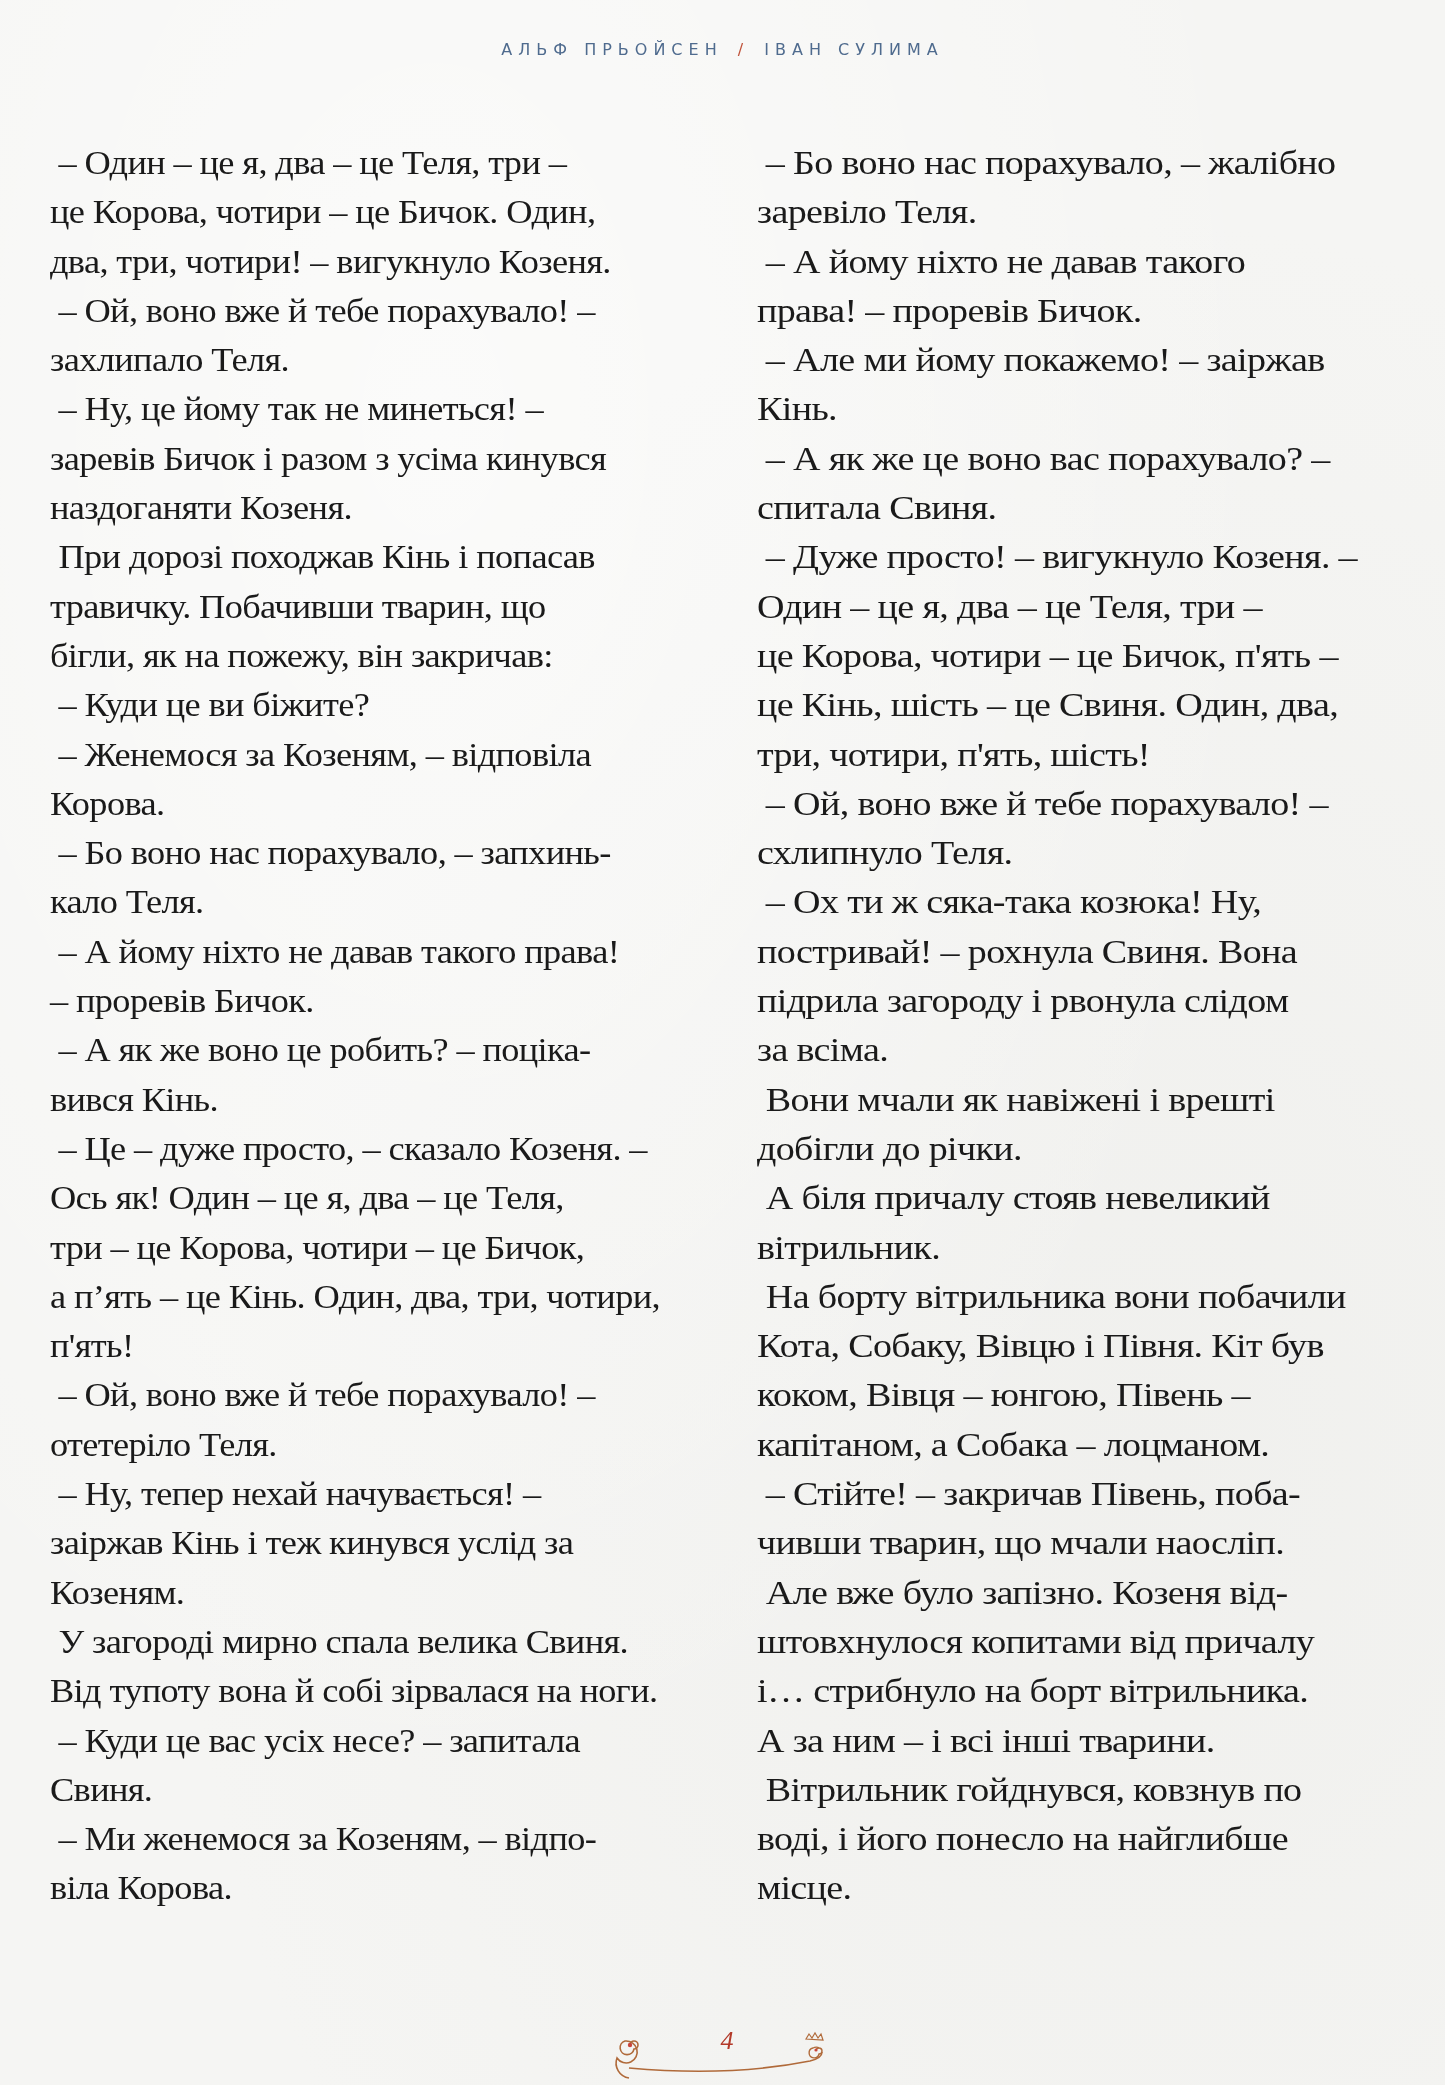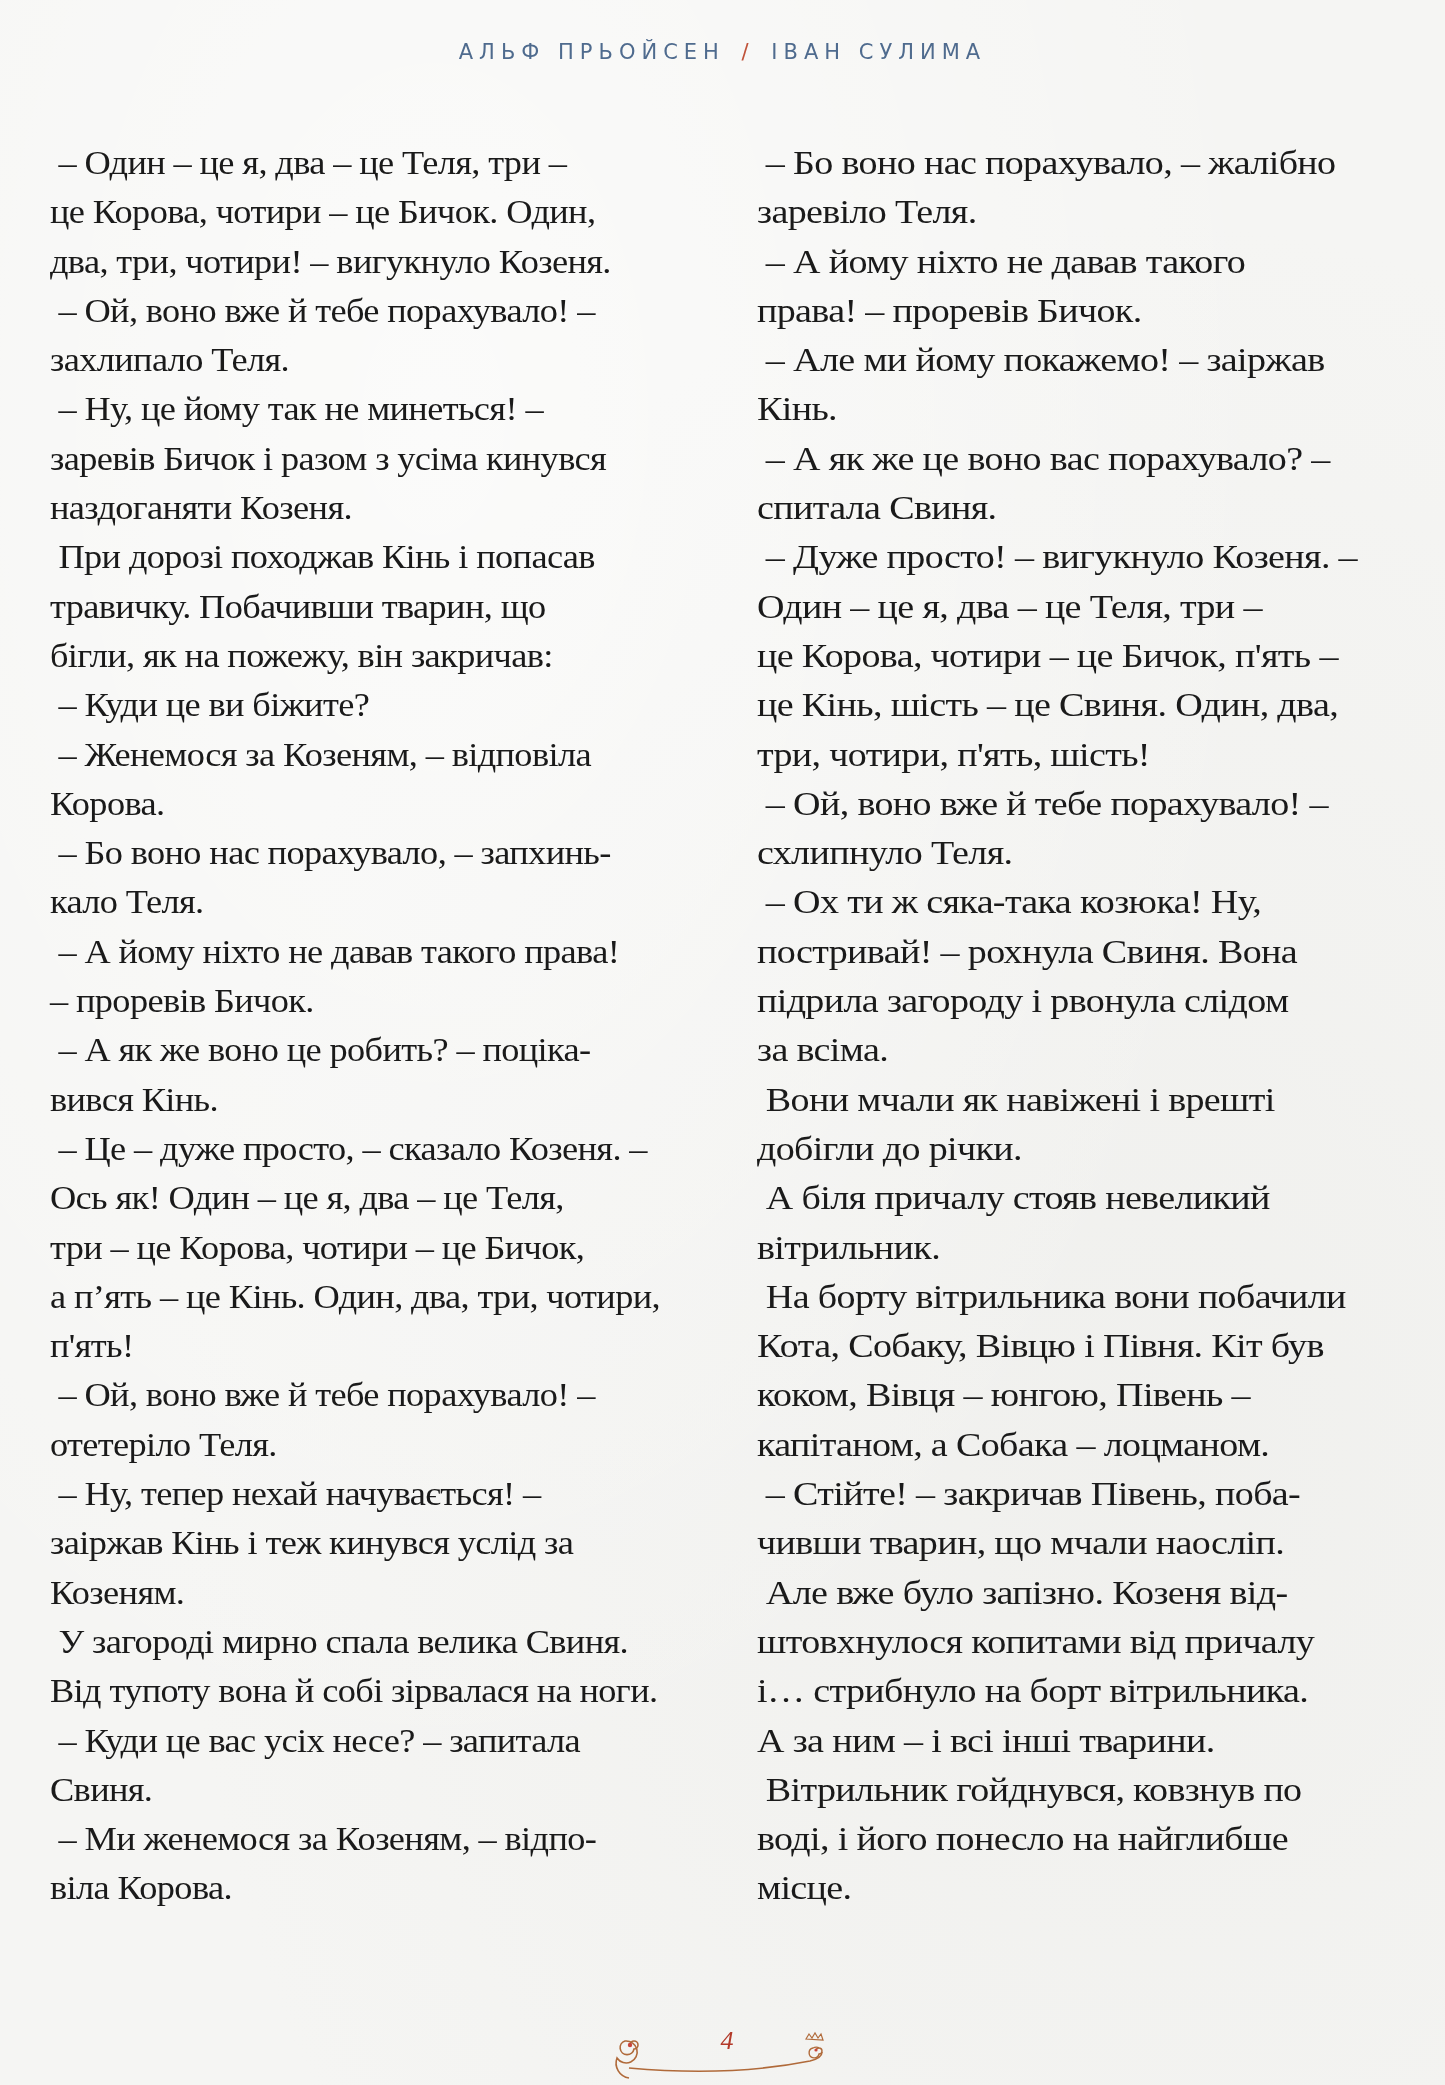--- a/index.html
+++ b/index.html
@@ -25,21 +25,21 @@
         radial-gradient(ellipse at 80% 70%, rgba(235,235,232,0.5), rgba(255,255,255,0) 60%),
         #f5f5f3;
     }
     .running-head {
       position: absolute;
       top: 40px;
       left: 0;
       width: 1445px;
       text-align: center;
       font-family: "DejaVu Sans", "Liberation Sans", sans-serif;
-      font-size: 21px;
+      font-size: 16px;
       letter-spacing: 6px;
       color: #4f6b8e;
     }
     .running-head .slash {
       color: #c0533a;
       margin: 0 4px;
     }
     .column {
       position: absolute;
       top: 138px;

